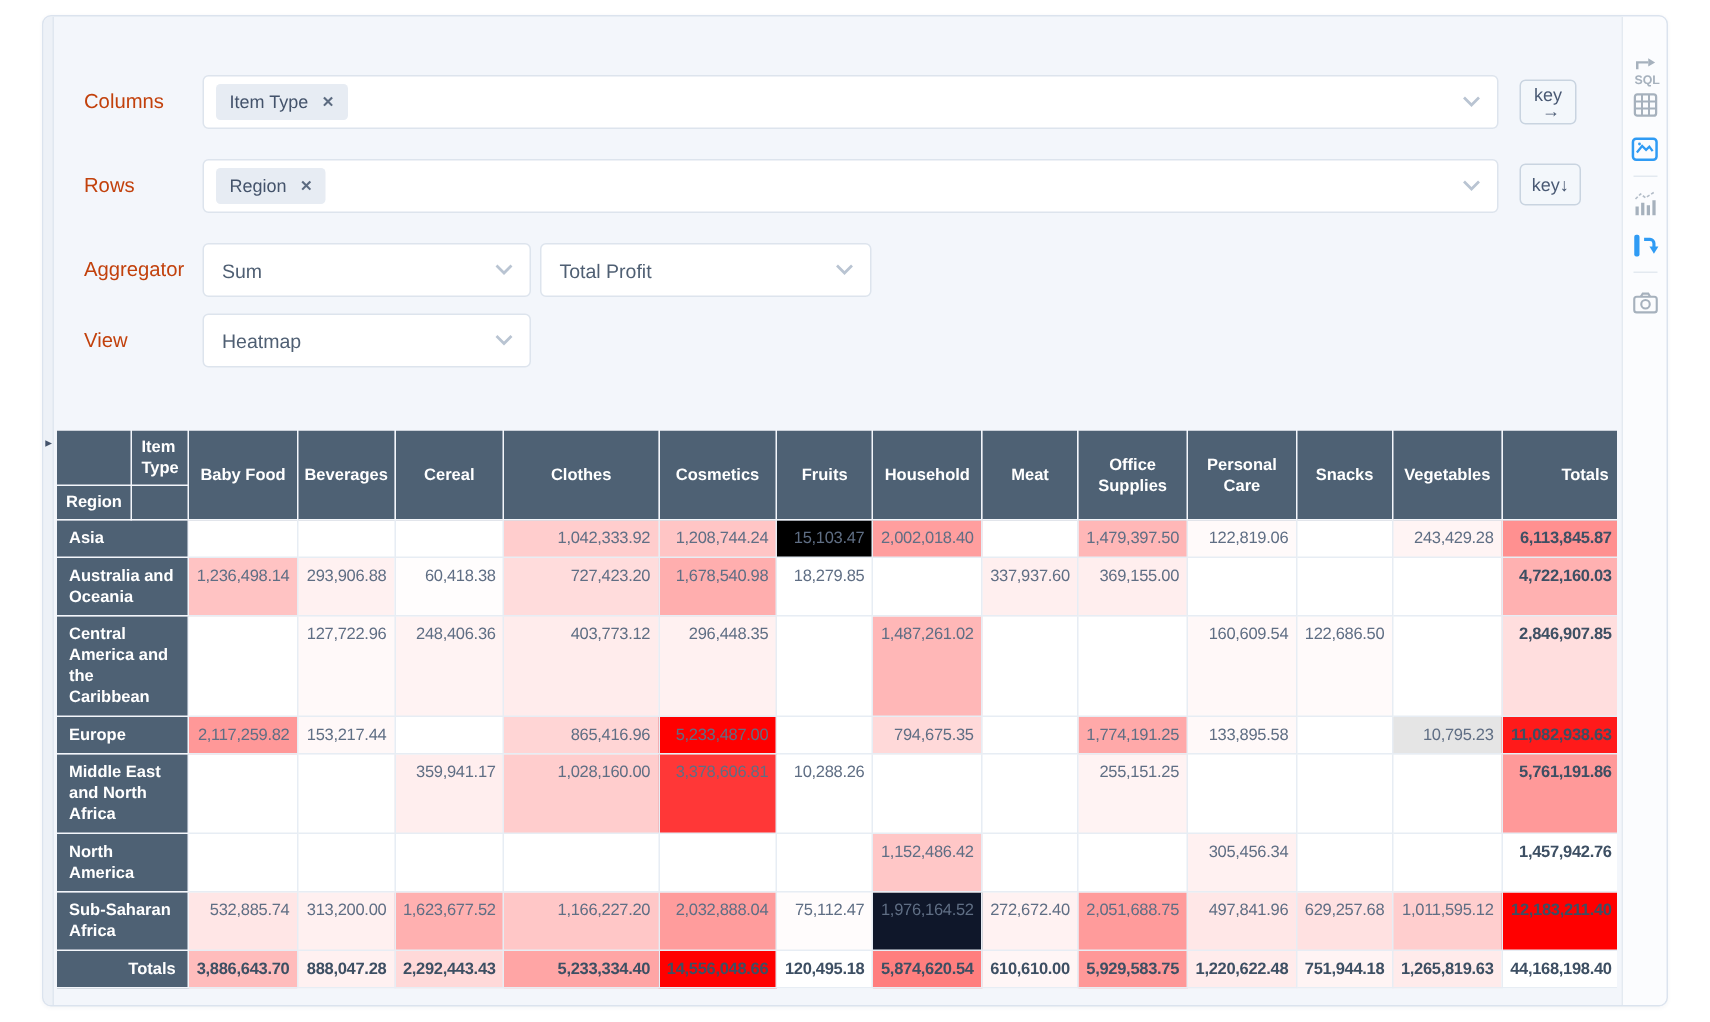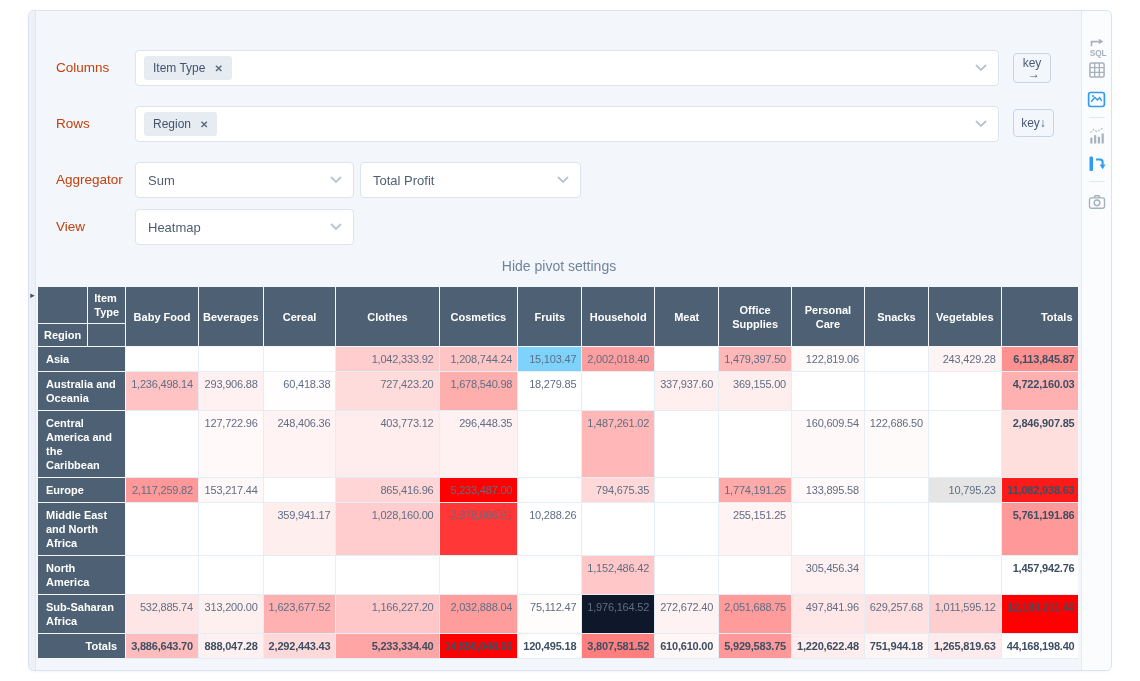--- a/index.html
+++ b/index.html
@@ -123,21 +123,20 @@
     <div class="set-label" style="top:208px;">View</div>
     <div class="sel" style="left:99px; top:198px; width:219px;">
       <span class="sel-text">Heatmap</span>
       <span class="sel-chevron">
         <svg width="12" height="8" viewBox="0 0 12 8">
             <polyline points="1,1 6,6 11,1" fill="none" stroke="#b9c4d2" stroke-width="1.8"></polyline>
           </svg>
         </span>
     </div>
 
-    <div class="toggle-link">Hide pivot settings</div>
   </div>
 
   <div class="table-wrap">
     <table class="pvt">
         <colgroup>
           <col style="width: 56px;">
           <col style="width: 40px;">
           <col style="width: 75px;">
           <col style="width: 67px;">
           <col style="width: 72px;">
@@ -176,21 +175,21 @@
           </tr>
         </thead>
         <tbody>
           <tr>
             <th class="rowLabel" colspan="2">Asia</th>
             <td></td>
             <td></td>
             <td></td>
             <td style="background-color: rgb(255, 205, 205);">1,042,333.92</td>
             <td style="background-color: rgb(255, 197, 197);">1,208,744.24</td>
-            <td style="background-color: #7dd3fc;">15,103.47</td>
+            <td style="background-color: #000000;">15,103.47</td>
             <td style="background-color: rgb(255, 158, 158);">2,002,018.40</td>
             <td></td>
             <td style="background-color: rgb(255, 183, 183);">1,479,397.50</td>
             <td style="background-color: rgb(255, 250, 250);">122,819.06</td>
             <td></td>
             <td style="background-color: rgb(255, 244, 244);">243,429.28</td>
             <td class="rowTotal" style="background-color: rgb(255, 144, 144);">6,113,845.87</td>
           </tr>
           <tr>
             <th class="rowLabel" colspan="2">Australia and Oceania</th>
@@ -289,21 +288,21 @@
             <td class="rowTotal" style="background-color: rgb(255, 0, 0);">12,183,211.40</td>
           </tr>
           <tr>
             <th class="totalsRowLabel" colspan="2">Totals</th>
             <td class="colTotal" style="background-color: rgb(255, 188, 188);">3,886,643.70</td>
             <td class="colTotal" style="background-color: rgb(255, 241, 241);">888,047.28</td>
             <td class="colTotal" style="background-color: rgb(255, 217, 217);">2,292,443.43</td>
             <td class="colTotal" style="background-color: rgb(255, 165, 165);">5,233,334.40</td>
             <td class="colTotal" style="background-color: rgb(255, 0, 0);">14,556,048.66</td>
             <td class="colTotal" style="background-color: rgb(255, 255, 255);">120,495.18</td>
-            <td class="colTotal" style="background-color: rgb(255, 126, 126);">3,807,581.52</td>
+            <td class="colTotal" style="background-color: rgb(255, 126, 126);">5,874,620.54</td>
             <td class="colTotal" style="background-color: rgb(255, 246, 246);">610,610.00</td>
             <td class="colTotal" style="background-color: rgb(255, 152, 152);">5,929,583.75</td>
             <td class="colTotal" style="background-color: rgb(255, 236, 236);">1,220,622.48</td>
             <td class="colTotal" style="background-color: rgb(255, 244, 244);">751,944.18</td>
             <td class="colTotal" style="background-color: rgb(255, 235, 235);">1,265,819.63</td>
             <td class="grand">44,168,198.40</td>
           </tr>
         </tbody>
       </table>
   </div>

